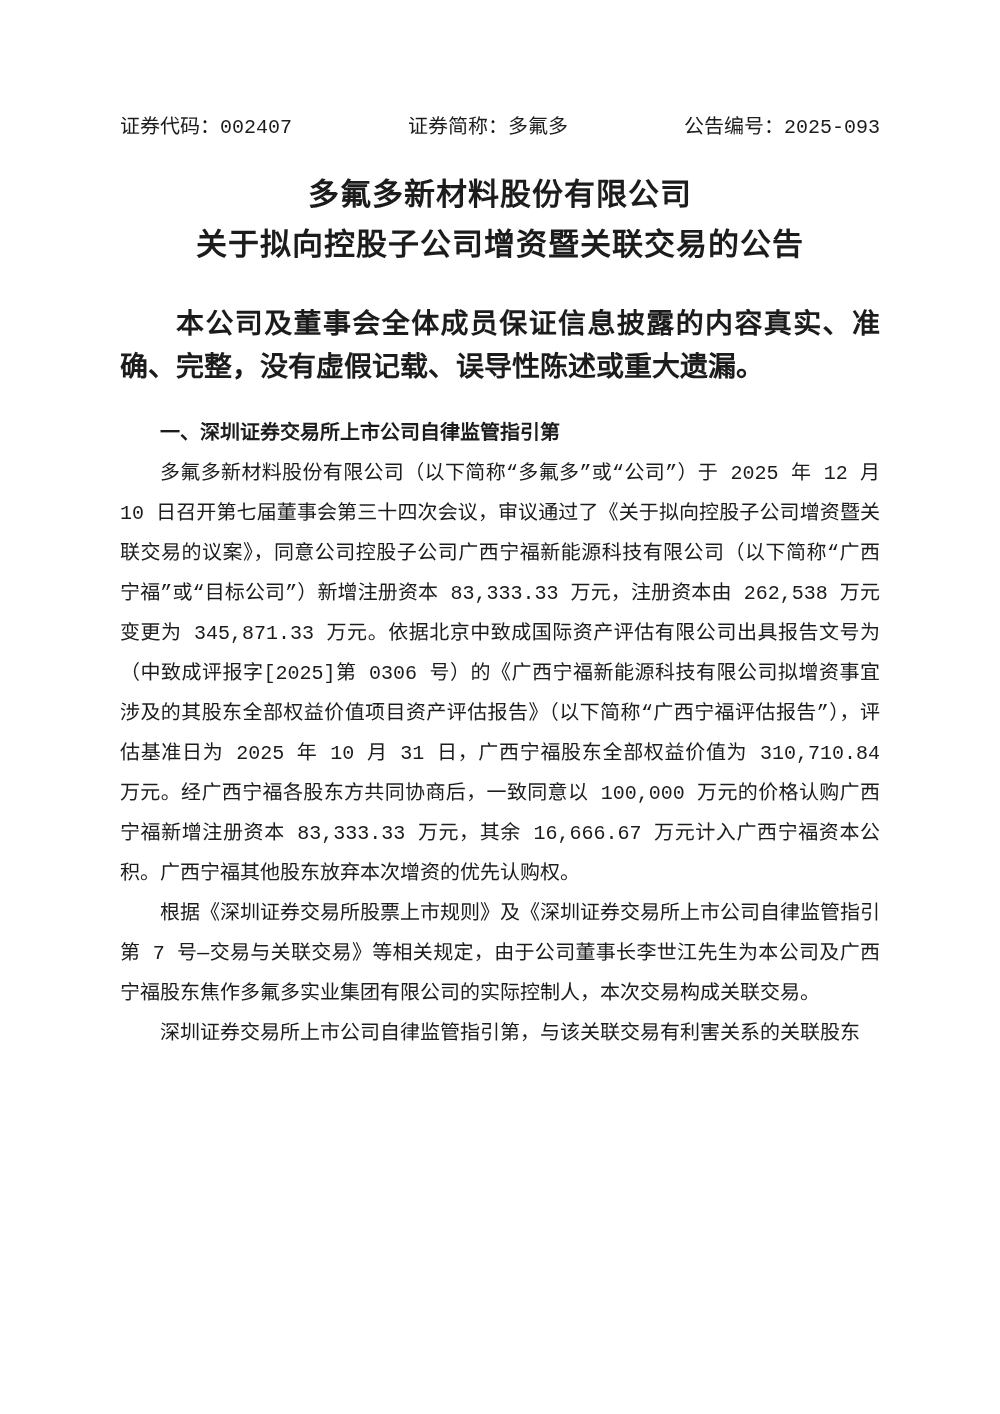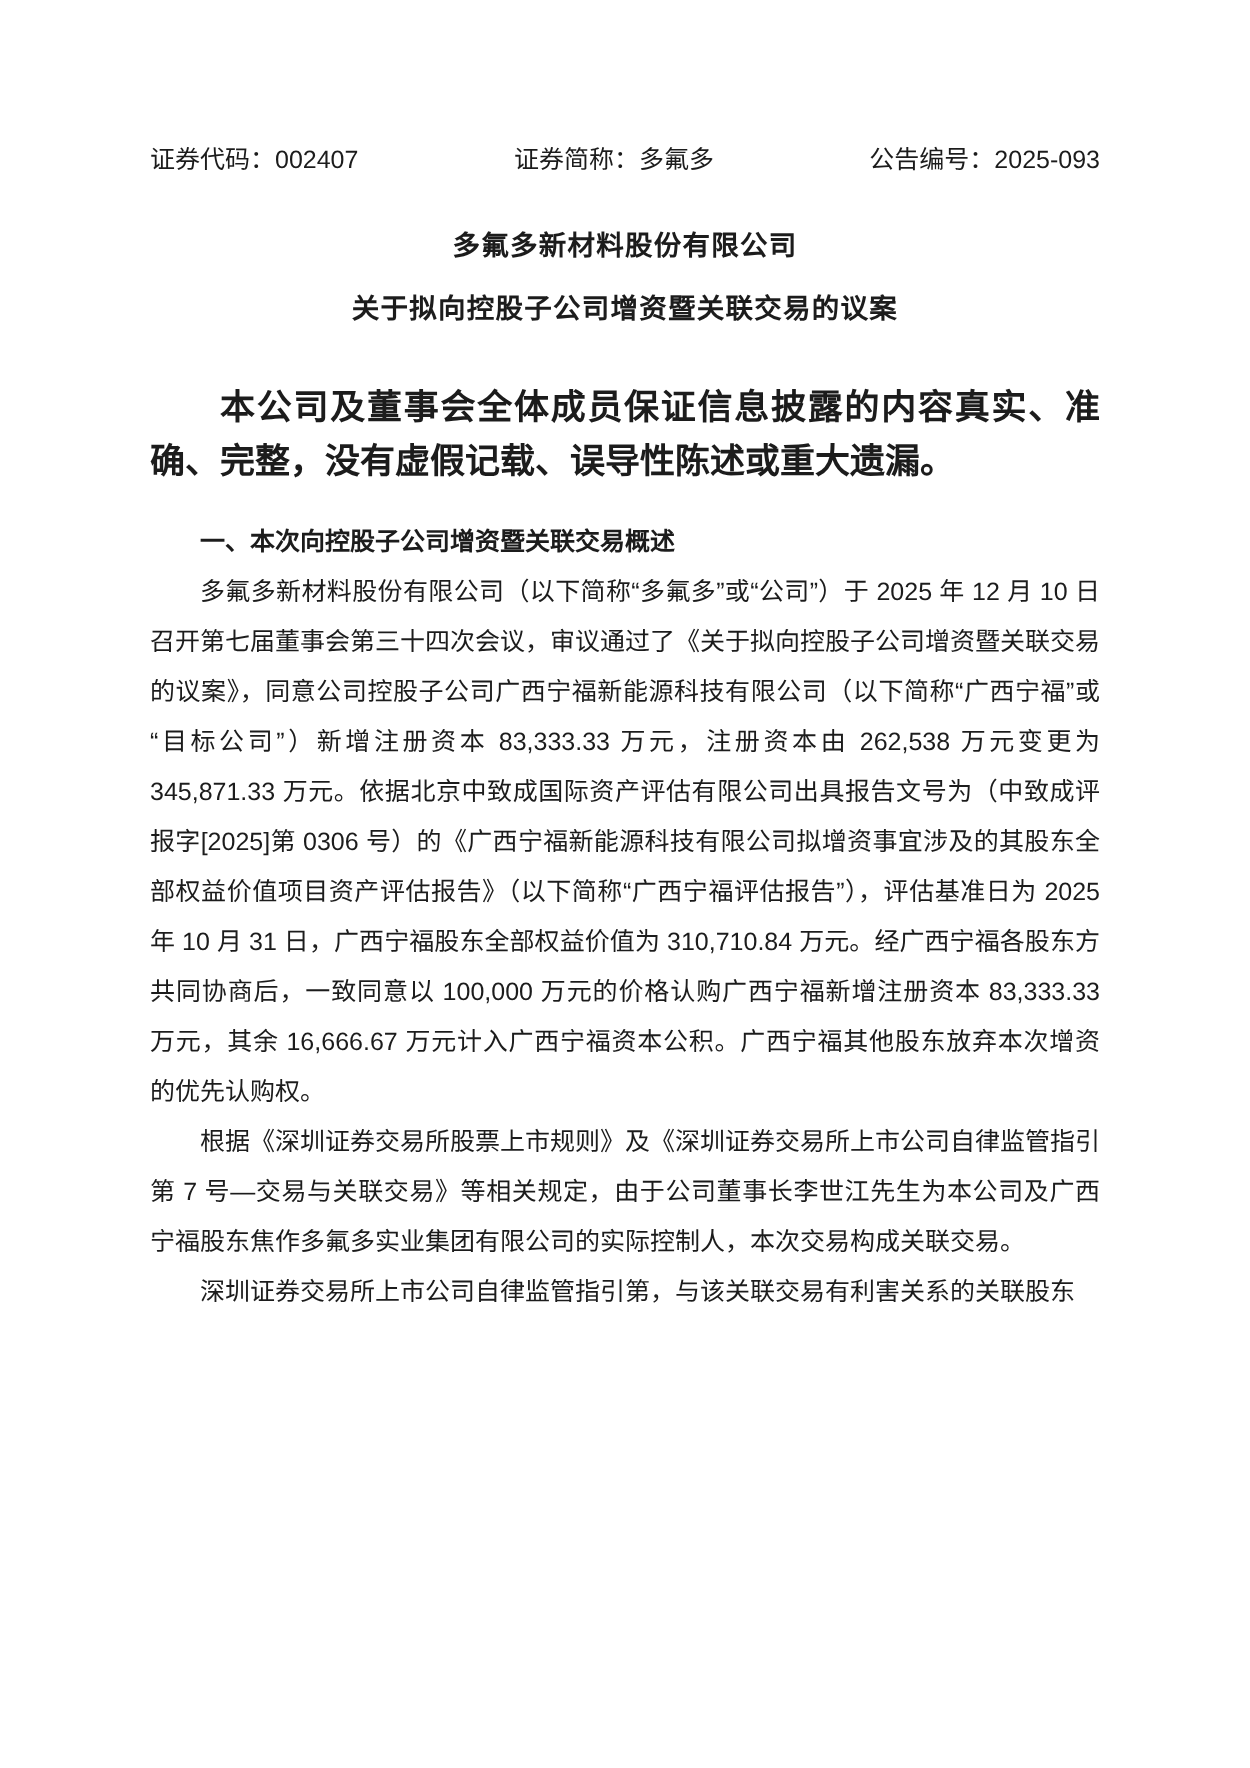--- a/index.html
+++ b/index.html
@@ -9,35 +9,35 @@
   }
   .page {
     position: relative;
     width: 1000px;
     height: 1326px;
     margin: 0 auto;
     background: #ffffff;
     box-sizing: border-box;
     padding: 116px 120px 0 120px;
     color: #1c1c1c;
-    font-family: Liberation Sans, sans-serif;
+    font-family: Liberation Mono, monospace;
     overflow: hidden;
   }
   .doc-header {
     display: flex;
     justify-content: space-between;
     align-items: baseline;
     font-size: 20px;
     line-height: 24px;
     white-space: nowrap;
   }
   .doc-title {
     text-align: center;
     font-weight: bold;
-    font-size: 22px;
+    font-size: 31px;
     line-height: 34px;
     letter-spacing: 1px;
   }
   .doc-title.company {
     margin: 40px 0 0 0;
   }
   .doc-title.subject {
     margin: 16px 0 0 0;
   }
   .statement {
@@ -68,25 +68,25 @@
 
 <div class="page">
 
   <div class="doc-header">
     <span>证券代码：002407</span>
     <span>证券简称：多氟多</span>
     <span>公告编号：2025-093</span>
   </div>
 
   <div class="doc-title company">多氟多新材料股份有限公司</div>
-  <div class="doc-title subject">关于拟向控股子公司增资暨关联交易的议案</div>
+  <div class="doc-title subject">关于拟向控股子公司增资暨关联交易的公告</div>
 
   <p class="statement">本公司及董事会全体成员保证信息披露的内容真实、准确、完整，没有虚假记载、误导性陈述或重大遗漏。</p>
 
-  <div class="section-heading">一、本次向控股子公司增资暨关联交易概述</div>
+  <div class="section-heading">一、深圳证券交易所上市公司自律监管指引第</div>
 
   <div class="body-text">
     <p>多氟多新材料股份有限公司（以下简称“多氟多”或“公司”）于 2025 年 12 月 10 日召开第七届董事会第三十四次会议，审议通过了《关于拟向控股子公司增资暨关联交易的议案》，同意公司控股子公司广西宁福新能源科技有限公司（以下简称“广西宁福”或“目标公司”）新增注册资本 83,333.33 万元，注册资本由 262,538 万元变更为 345,871.33 万元。依据北京中致成国际资产评估有限公司出具报告文号为（中致成评报字[2025]第 0306 号）的《广西宁福新能源科技有限公司拟增资事宜涉及的其股东全部权益价值项目资产评估报告》（以下简称“广西宁福评估报告”），评估基准日为 2025 年 10 月 31 日，广西宁福股东全部权益价值为 310,710.84 万元。经广西宁福各股东方共同协商后，一致同意以 100,000 万元的价格认购广西宁福新增注册资本 83,333.33 万元，其余 16,666.67 万元计入广西宁福资本公积。广西宁福其他股东放弃本次增资的优先认购权。</p>
     <p>根据《深圳证券交易所股票上市规则》及《深圳证券交易所上市公司自律监管指引第 7 号—交易与关联交易》等相关规定，由于公司董事长李世江先生为本公司及广西宁福股东焦作多氟多实业集团有限公司的实际控制人，本次交易构成关联交易。</p>
     <p>深圳证券交易所上市公司自律监管指引第，与该关联交易有利害关系的关联股东</p>
   </div>
 
 </div>
 
 </body></html>

